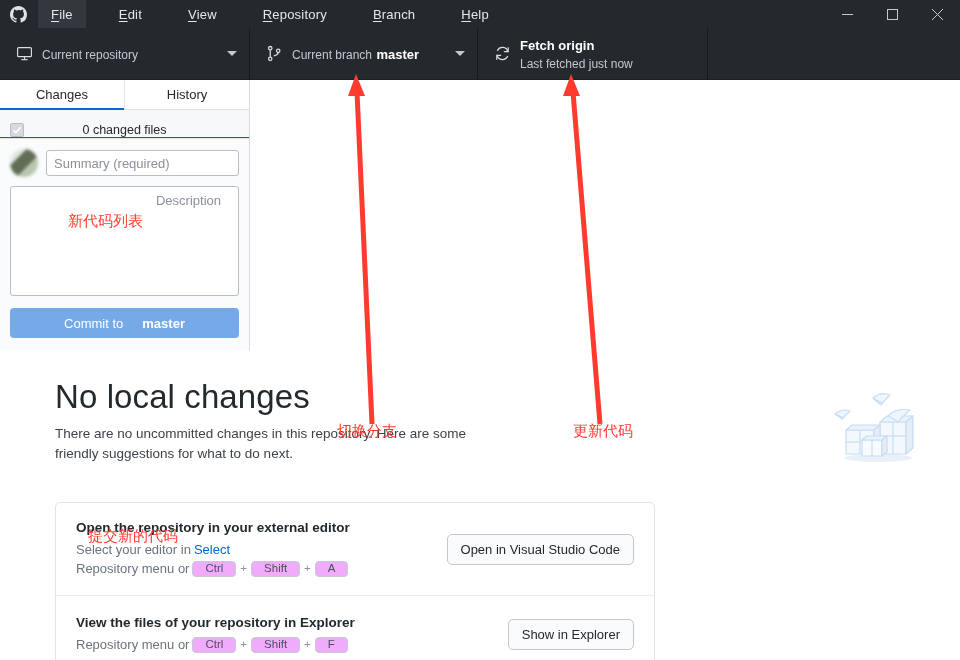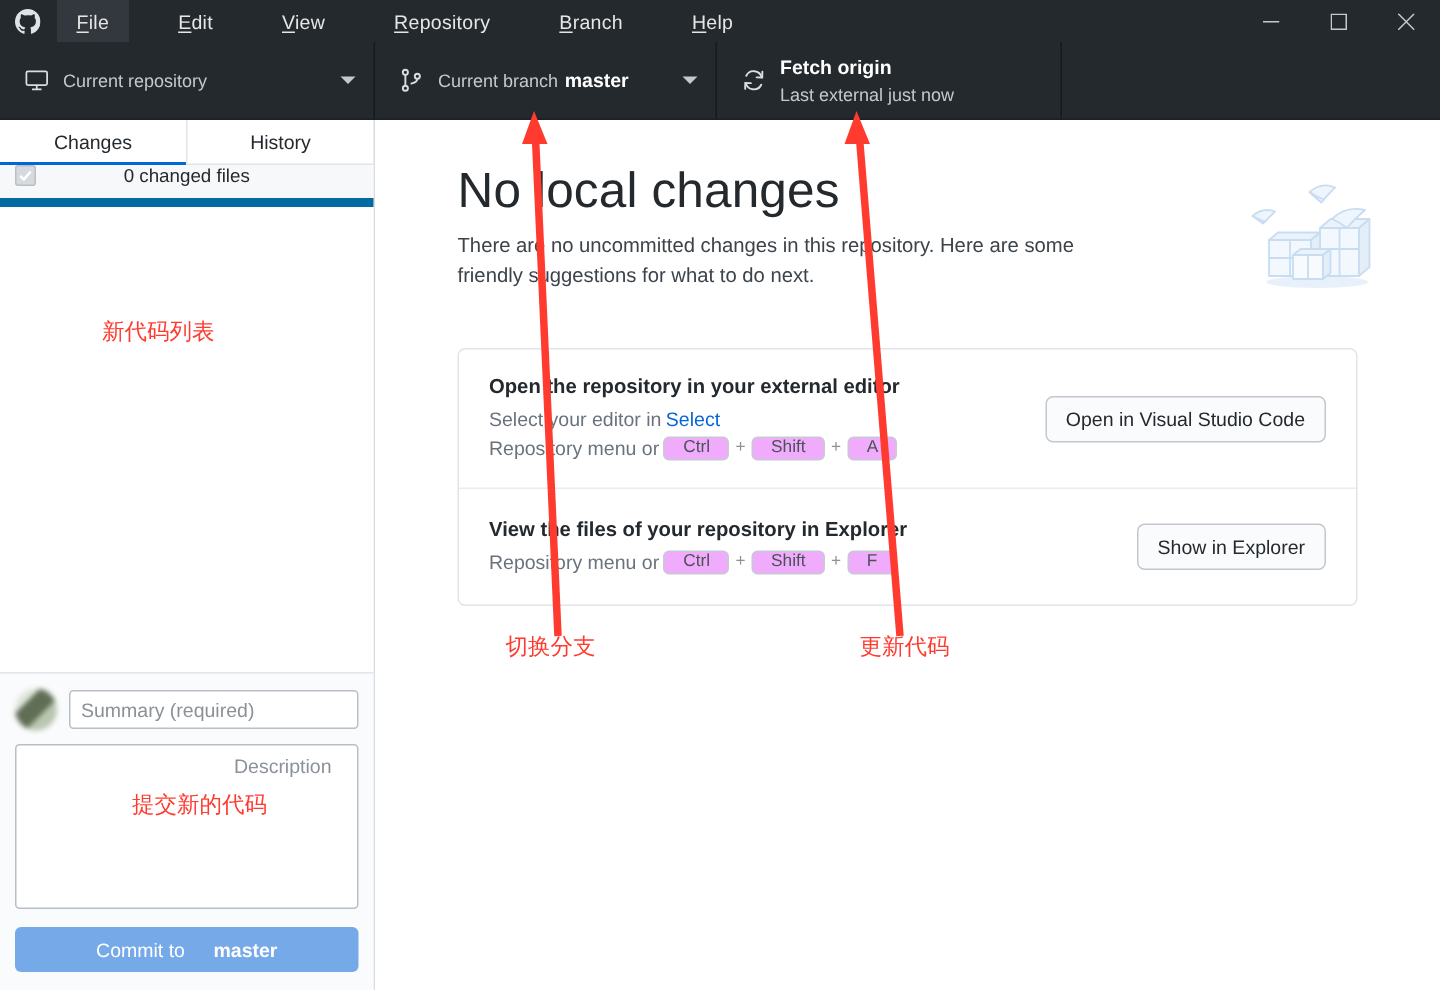--- a/index.html
+++ b/index.html
@@ -125,20 +125,21 @@
     background: linear-gradient(90deg,#6e767d 0%,#8b9299 22%,#5d656c 46%,#9aa1a7 64%,#7b8288 82%,#646b72 100%);
     filter: blur(2.2px);
     margin-top: 2px;
   }
 
   
   .content {
     display: flex;
     height: 580px;
     align-items: stretch;
+    flex-direction: column;
   }
 
   
   .sidebar {
     width: 250px;
     flex: 0 0 250px;
     border-right: 1px solid #d8dbdf;
     display: flex;
     flex-direction: column;
     background: #ffffff;
@@ -165,23 +166,23 @@
     left: 0; right: 0; bottom: -1px;
     height: 2px;
     background: #0366d6;
   }
   .tab + .tab { border-left: 1px solid #e1e4e8; }
 
   .changed-row {
     height: 28px;
     flex: 0 0 28px;
     background: #f6f8fa;
-    border-bottom: 6px solid #0369a1;
-    display: flex;
-    align-items: flex-start;
+    border-bottom: 1px solid #0369a1;
+    display: flex;
+    align-items: flex-end;
     padding: 0 10px;
   }
   .cbx {
     width: 14px; height: 14px;
     border: 1px solid #b9bfc5;
     background: #d6dade;
     border-radius: 2px;
     display: flex;
     align-items: center;
     justify-content: center;
@@ -453,21 +454,21 @@
     <span class="ico">
       <svg width="17" height="17" viewBox="0 0 16 16" fill="none" stroke="#d9dde1" stroke-width="1.2" stroke-linecap="round">
         <path d="M13 6.2A5.2 5.2 0 0 0 3.3 5.2"></path>
         <path d="M3 9.8A5.2 5.2 0 0 0 12.7 10.8"></path>
         <polyline points="13.4,2.6 13.3,6.3 9.8,6.2"></polyline>
         <polyline points="2.6,13.4 2.7,9.7 6.2,9.8"></polyline>
       </svg>
     </span>
     <span class="tb-text">
       <span class="tb-value">Fetch origin</span>
-      <span class="tb-value sub">Last external just now</span>
+      <span class="tb-value sub">Last fetched just now</span>
     </span>
   </div>
 
 </div>
 
 <div class="content">
 
   <div class="sidebar">
 
     <div class="tabs">

